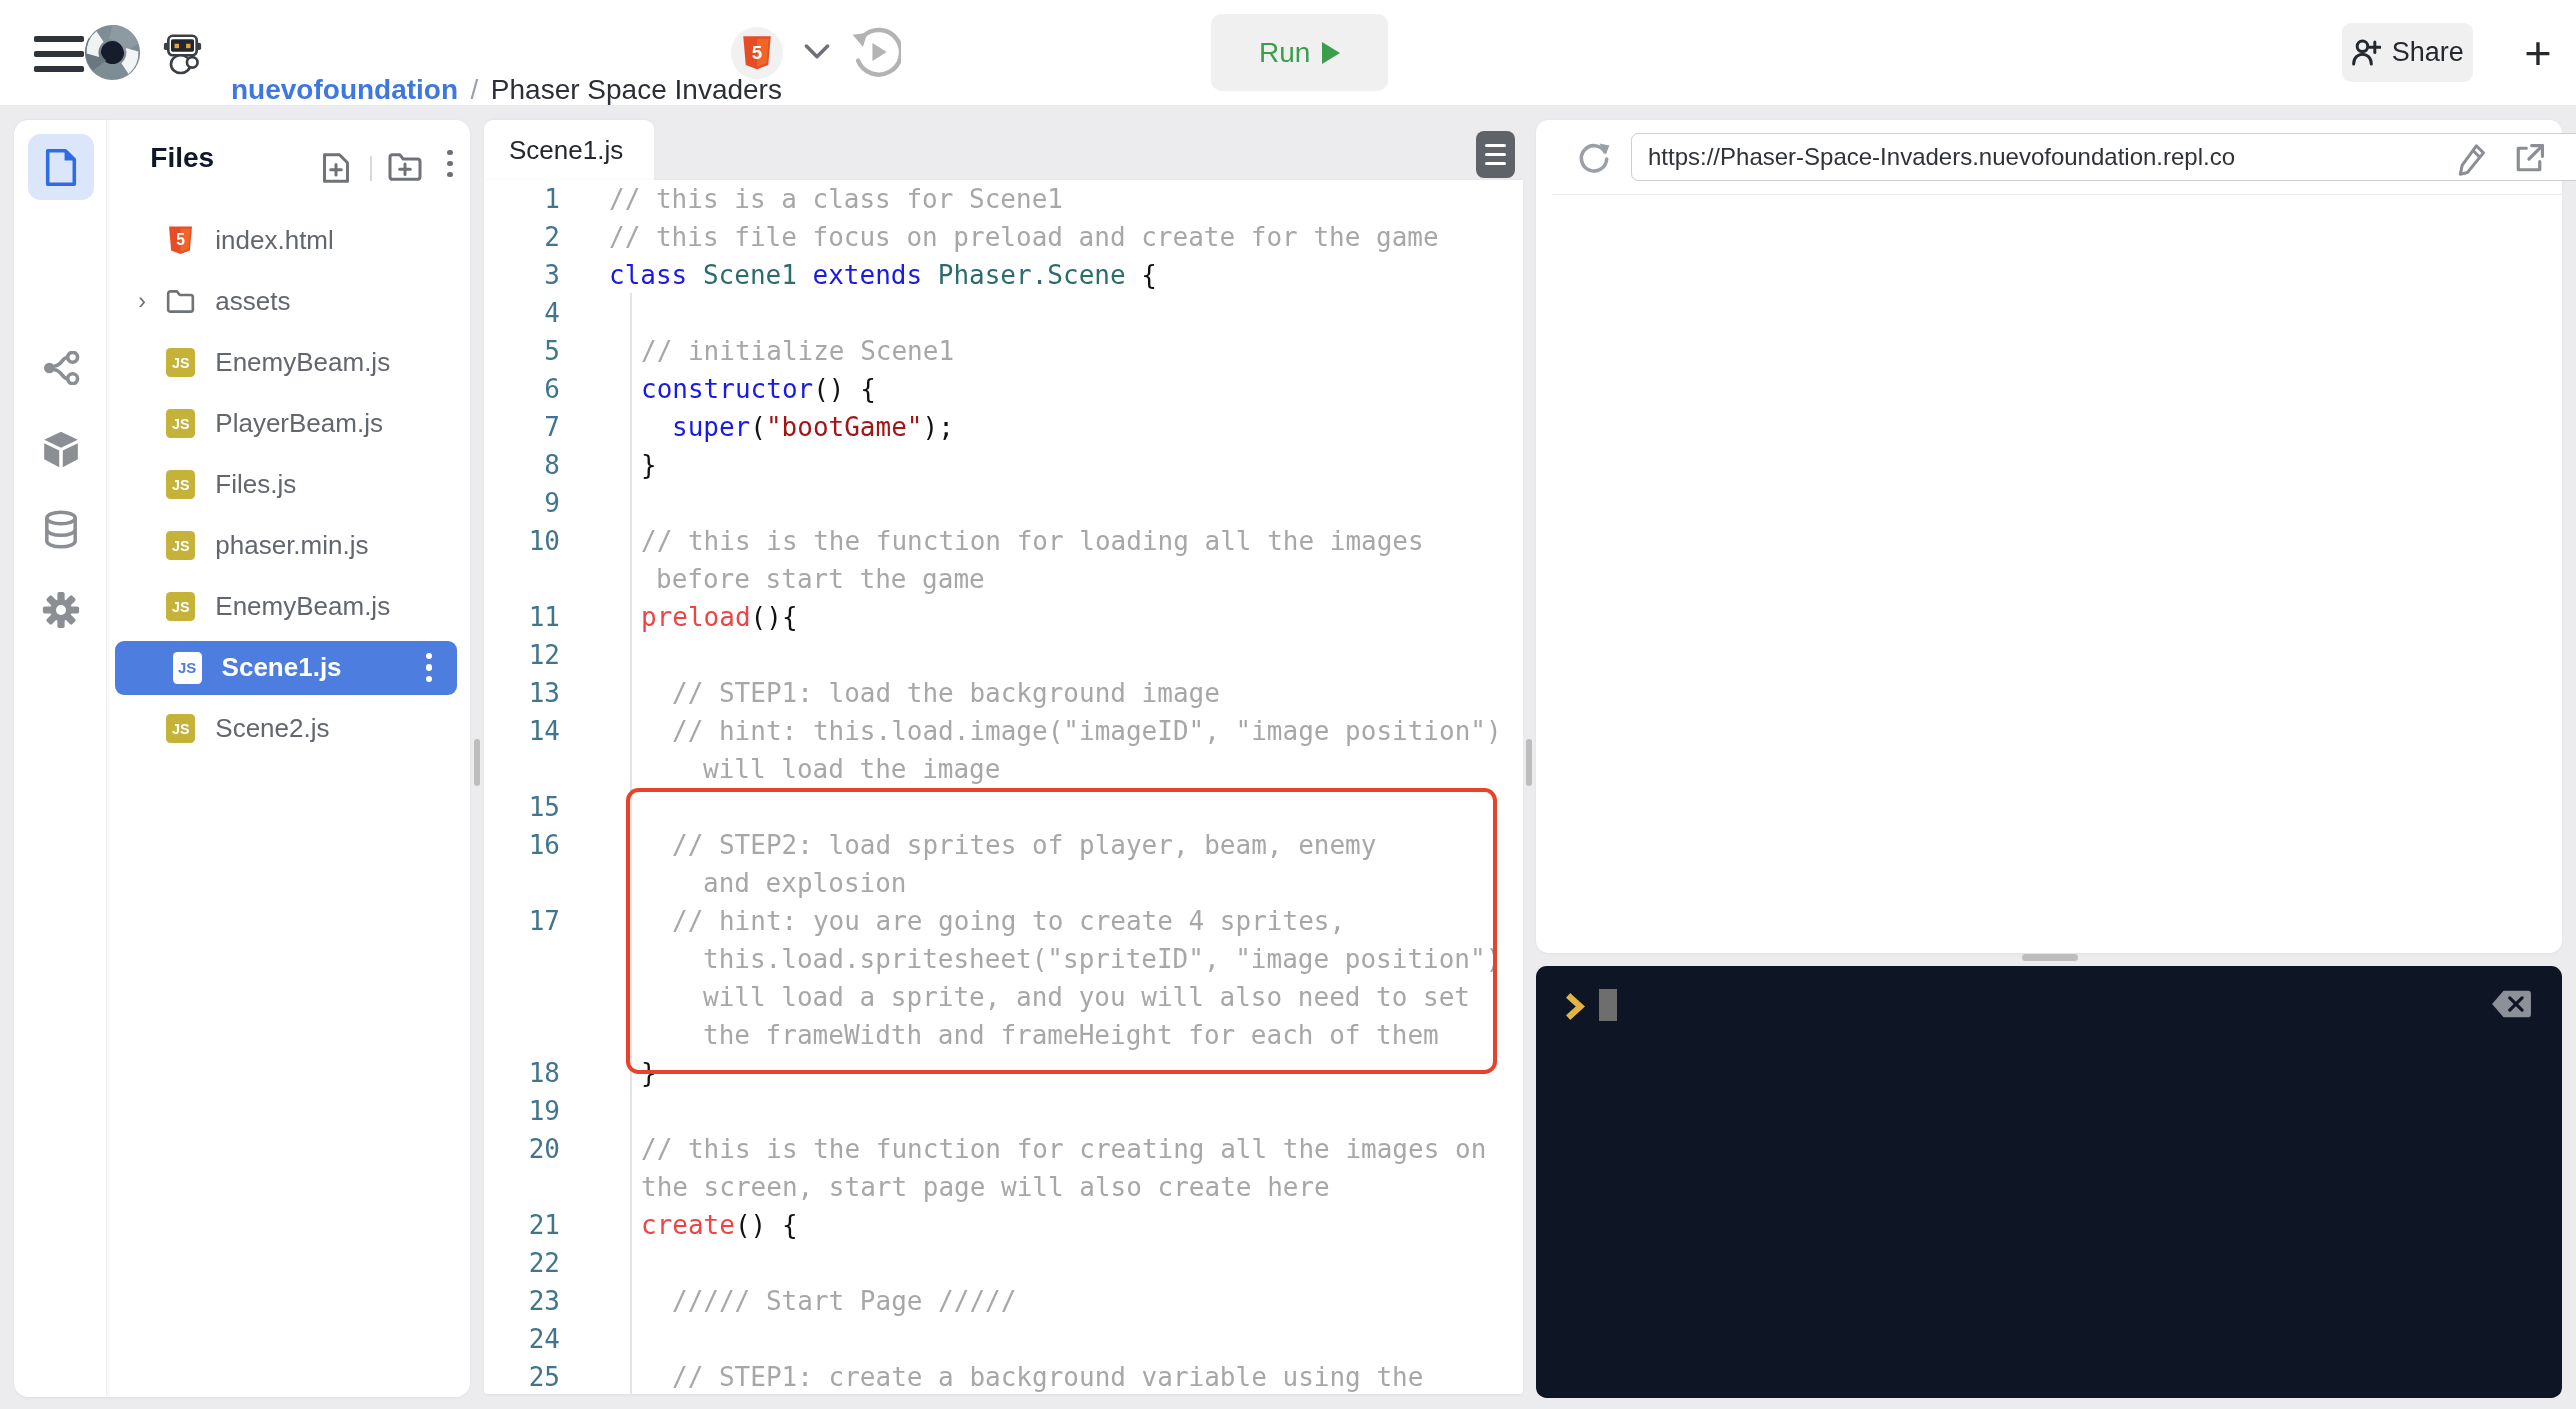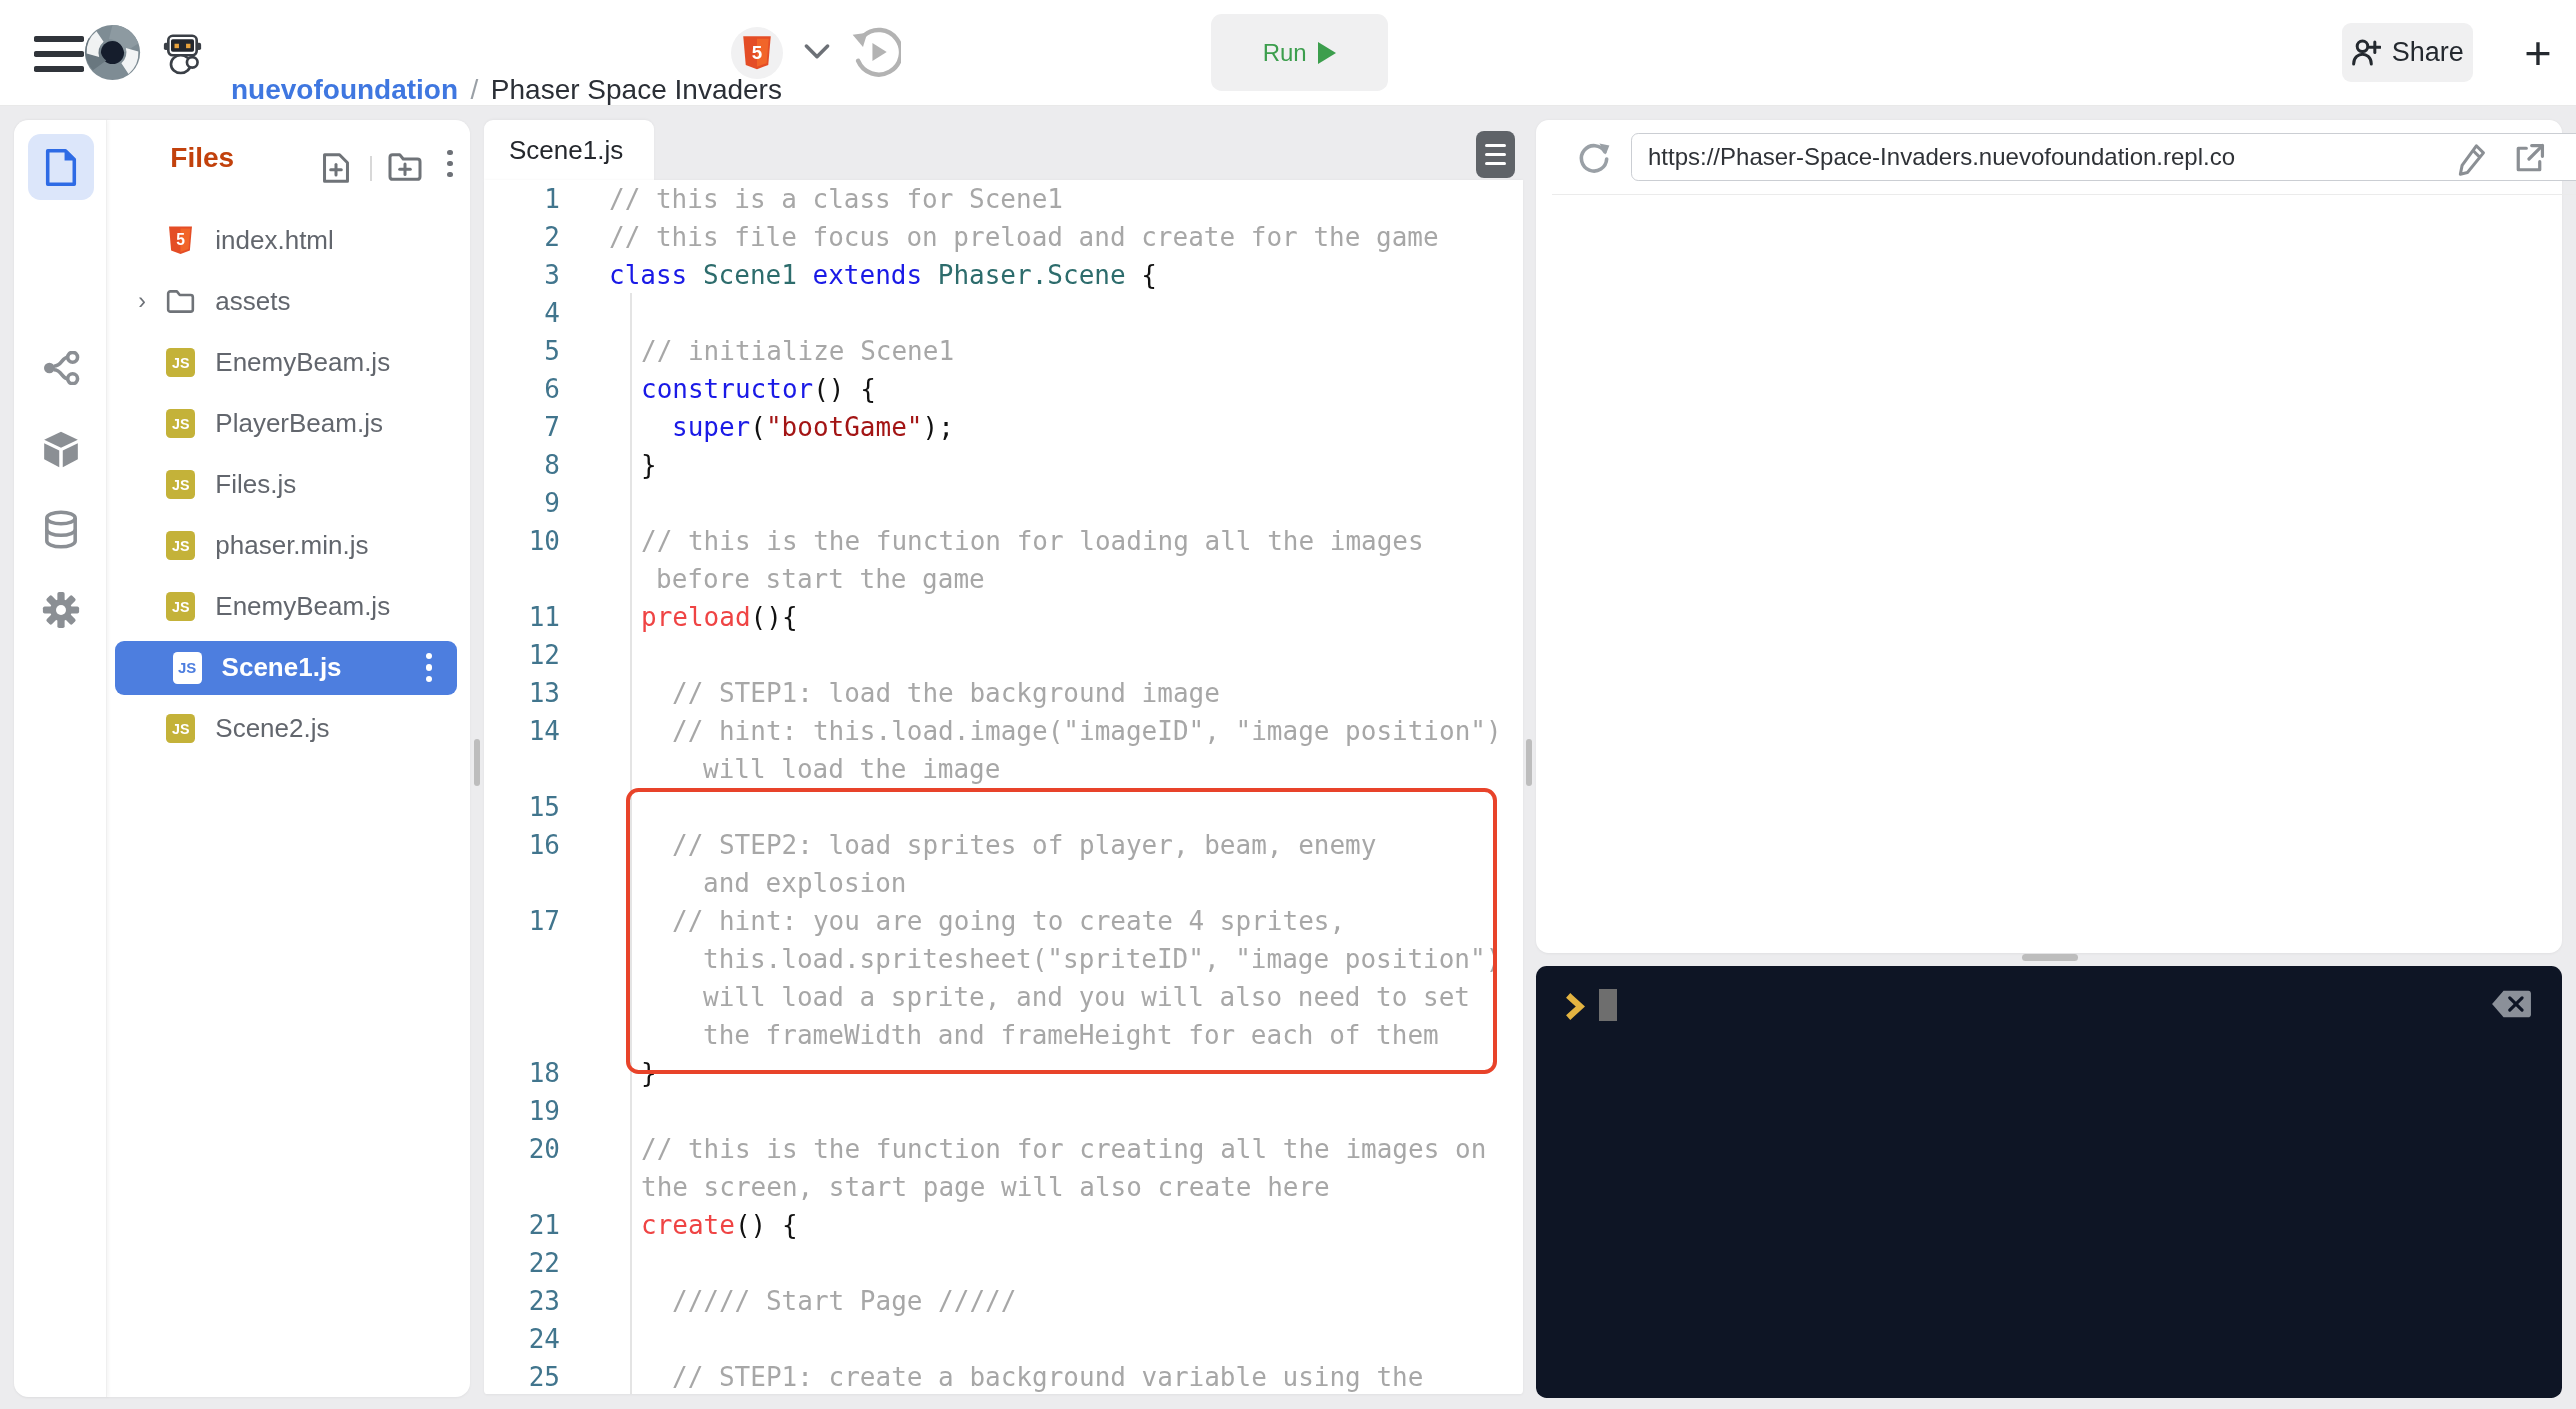--- a/index.html
+++ b/index.html
@@ -13,39 +13,39 @@
   .logo { position:absolute; left:84px; top:24px; }
   .robot { position:absolute; left:163px; top:32px; }
   .crumbs { position:absolute; left:231px; top:0; height:106px; display:flex; align-items:flex-end; font-size:28px; }
   .crumb-org { color:#3f77e0; font-weight:600; }
   .crumb-sep { color:#9aa0a6; margin:0 12.5px; }
   .crumb-name { color:#2b2f36; }
   .badge-circle { position:absolute; left:731px; top:27px; width:52px; height:52px; background:#f1f1f2; border-radius:50%; display:flex; align-items:center; justify-content:center; }
   .chev-down { position:absolute; left:801px; top:39px; }
   .history-ic { position:absolute; left:851px; top:27px; }
   .run-btn { position:absolute; left:1211px; top:14.3px; width:177px; height:77px; background:#f0f0f1; border-radius:10.7px; display:flex; align-items:center; justify-content:center; gap:11.6px; cursor:pointer; }
-  .run-btn span { color:#3c9e4d; font-size:24px; }
+  .run-btn span { color:#3c9e4d; font-size:28px; }
   .run-tri { width:0; height:0; border-left:18px solid #3c9e4d; border-top:11.6px solid transparent; border-bottom:11.6px solid transparent; }
   .share-btn { position:absolute; left:2342px; top:23px; height:59px; padding:0 9px; background:#f0f0f1; border-radius:9px; display:flex; align-items:center; gap:10.7px; cursor:pointer; }
   .share-btn span { font-size:27px; color:#24292f; }
   .plus-btn { position:absolute; left:2513px; top:20px; width:50px; height:64px; font-size:47px; font-weight:300; color:#24292f; display:flex; align-items:center; justify-content:center; cursor:pointer; }
 
   
   .card { position:absolute; background:#fff; box-shadow:0 0.9px 2.7px rgba(0,0,0,.05); }
   .left-card { left:14.3px; top:120px; width:456px; height:1277px; border-radius:14.3px; }
 
   
   .rail { position:absolute; left:0; top:0; width:93px; height:100%; border-right:0.9px solid #efefef; box-shadow:1.8px 0 3.6px rgba(0,0,0,.04); border-radius:14.3px 0 0 14.3px; }
   .rail-item { position:absolute; left:13.4px; width:66px; height:66px; display:flex; align-items:center; justify-content:center; border-radius:12.5px; cursor:pointer; }
   .rail-item.active { background:#dce6fa; }
 
   
   .files-area { position:absolute; left:94px; top:0; width:362px; height:100%; }
   .files-head { position:absolute; left:0; top:0; width:100%; height:90px; }
-  .files-title { position:absolute; left:42px; top:21.5px; font-size:28px; font-weight:700; color:#c2410c;margin-left:20px; }
+  .files-title { position:absolute; left:42px; top:21.5px; font-size:28px; font-weight:700; color:#0f172a; }
   .fh-ic { position:absolute; top:32px; cursor:pointer; }
   .fh-sep { position:absolute; left:262px; top:36px; width:1.8px; height:25px; background:#d8d8d8; }
   .file-list { position:absolute; left:0; top:90px; width:100%; }
   .frow { position:relative; height:61px; display:flex; align-items:center; cursor:pointer; }
   .frow .ficon { position:absolute; left:58px; width:29px; height:29px; display:flex; align-items:center; justify-content:center; }
   .frow .fname { position:absolute; left:107px; font-size:26px; color:#62666d; white-space:nowrap; }
   .frow .fchev { position:absolute; left:30px; color:#6d7177; font-size:23px; }
   .js-badge { width:29px; height:29px; background:#c4b239; border-radius:4.5px; color:#fff; font-size:14.3px; font-weight:700; display:flex; align-items:center; justify-content:center; }
   .frow.selected { background:#4d7edf; border-radius:9px; margin:3.6px 13.4px 3.6px 6.3px; height:54px; }
   .frow.selected .fname { color:#fff; font-weight:700; }

